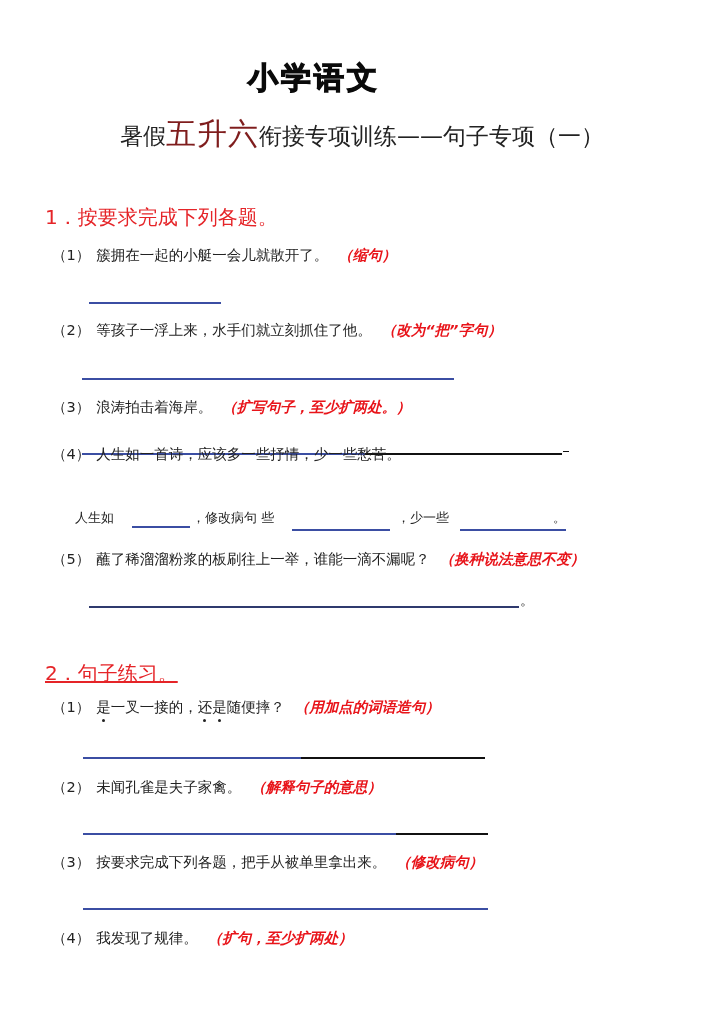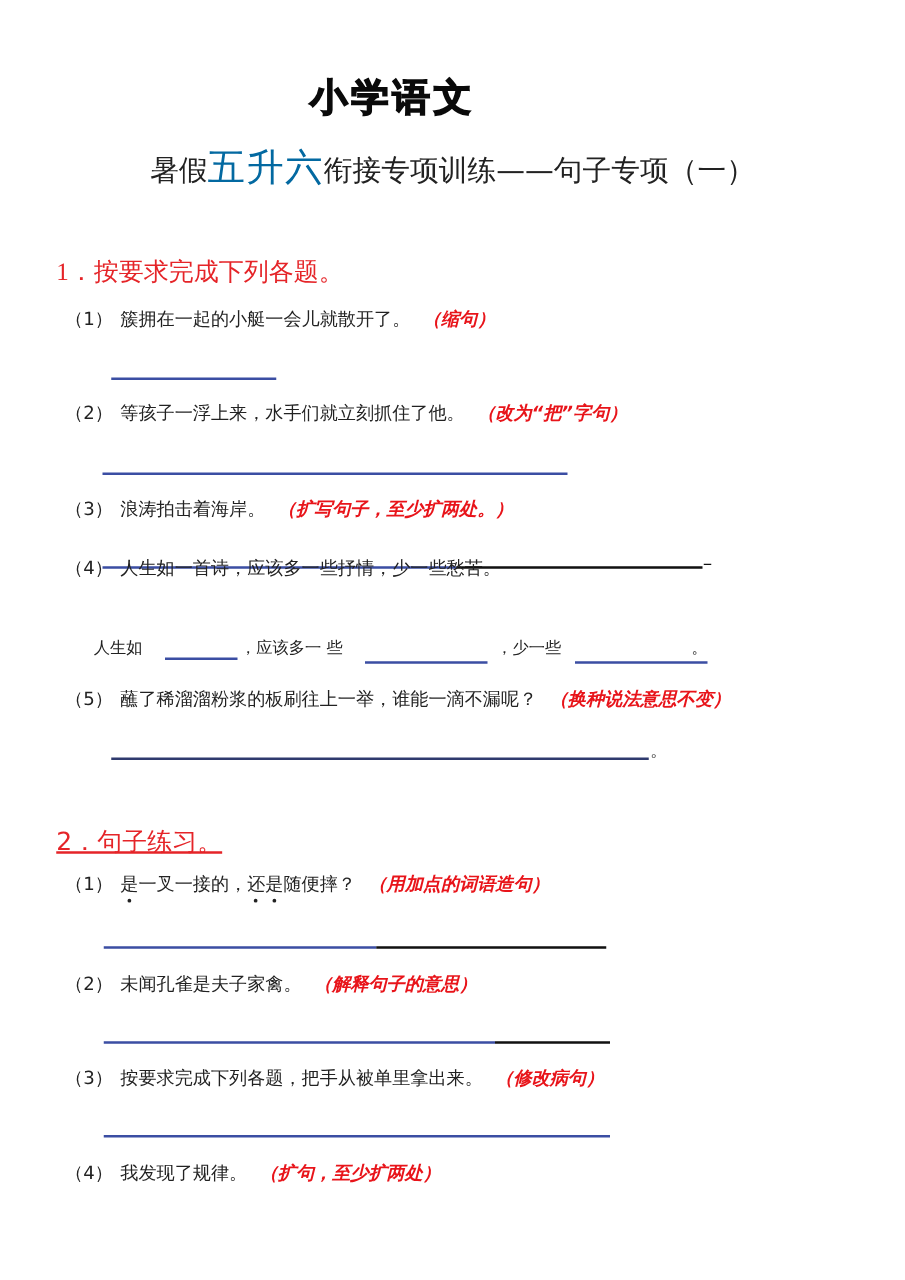--- a/index.html
+++ b/index.html
@@ -26,21 +26,21 @@
       color: #0a0a0a;
       -webkit-text-stroke: 1.2px #0a0a0a;
     }
     .sub-title {
       left: 0; width: 724px; top: 114px;
       text-align: center;
       font-size: 23px;
       color: #222;
     }
     .sub-title .hl {
-      color: #0369a1;
+      color: #7f1d1d;
       font-size: 30px;
       letter-spacing: 1px;
     }
 
     .section-heading {
       font-size: 20px;
       color: #e52428;
       left: 45px;
     }
 
@@ -86,21 +86,21 @@
     }
   </style>
 </head>
 <body>
 
 <div class="abs main-title">小学语文</div>
 <div class="abs sub-title">
   <span>暑假</span><span class="hl">五升六</span><span>衔接专项训练——句子专项（一）</span>
 </div>
 
-<div class="abs section-heading" style="top:204px;font-family:Liberation Serif, serif;">1．按要求完成下列各题。</div>
+<div class="abs section-heading" style="top:204px;">1．按要求完成下列各题。</div>
 
 <div class="abs q" style="top:246px;">
   <span class="num">（1）</span><span>簇拥在一起的小艇一会儿就散开了。</span><span class="req">（缩句）</span>
 </div>
 <div class="line blue" style="left:89px; top:302px; width:132px;"></div>
 
 <div class="abs q" style="top:321px;">
   <span class="num">（2）</span><span>等孩子一浮上来，水手们就立刻抓住了他。</span><span class="req">（改为“把”字句）</span>
 </div>
 <div class="line blue" style="left:82px; top:378px; width:372px;"></div>
@@ -113,21 +113,21 @@
 <div class="line black" style="left:563px; top:451px; width:6px; height:1px;"></div>
 
 <div class="abs q" style="top:445px;">
   <span class="num">（4）</span><span>人生如一首诗，应该多一些抒情，少一些愁苦。</span>
 </div>
 <div class="abs fill-row">
   <span>人生如</span>
 </div>
 <div class="line blue" style="left:132px; top:526px; width:58px;"></div>
 <div class="abs fill-row" style="left:192px;">
-  <span>，应该多一 些</span>
+  <span>，修改病句 些</span>
 </div>
 <div class="line blue" style="left:292px; top:529px; width:98px;"></div>
 <div class="abs fill-row" style="left:397px;">
   <span>，少一些</span>
 </div>
 <div class="line blue" style="left:460px; top:529px; width:106px;"></div>
 <div class="abs fill-row" style="left:553px;">。</div>
 
 <div class="abs q" style="top:550px;">
   <span class="num">（5）</span><span>蘸了稀溜溜粉浆的板刷往上一举，谁能一滴不漏呢？</span><span class="req">（换种说法意思不变）</span>

